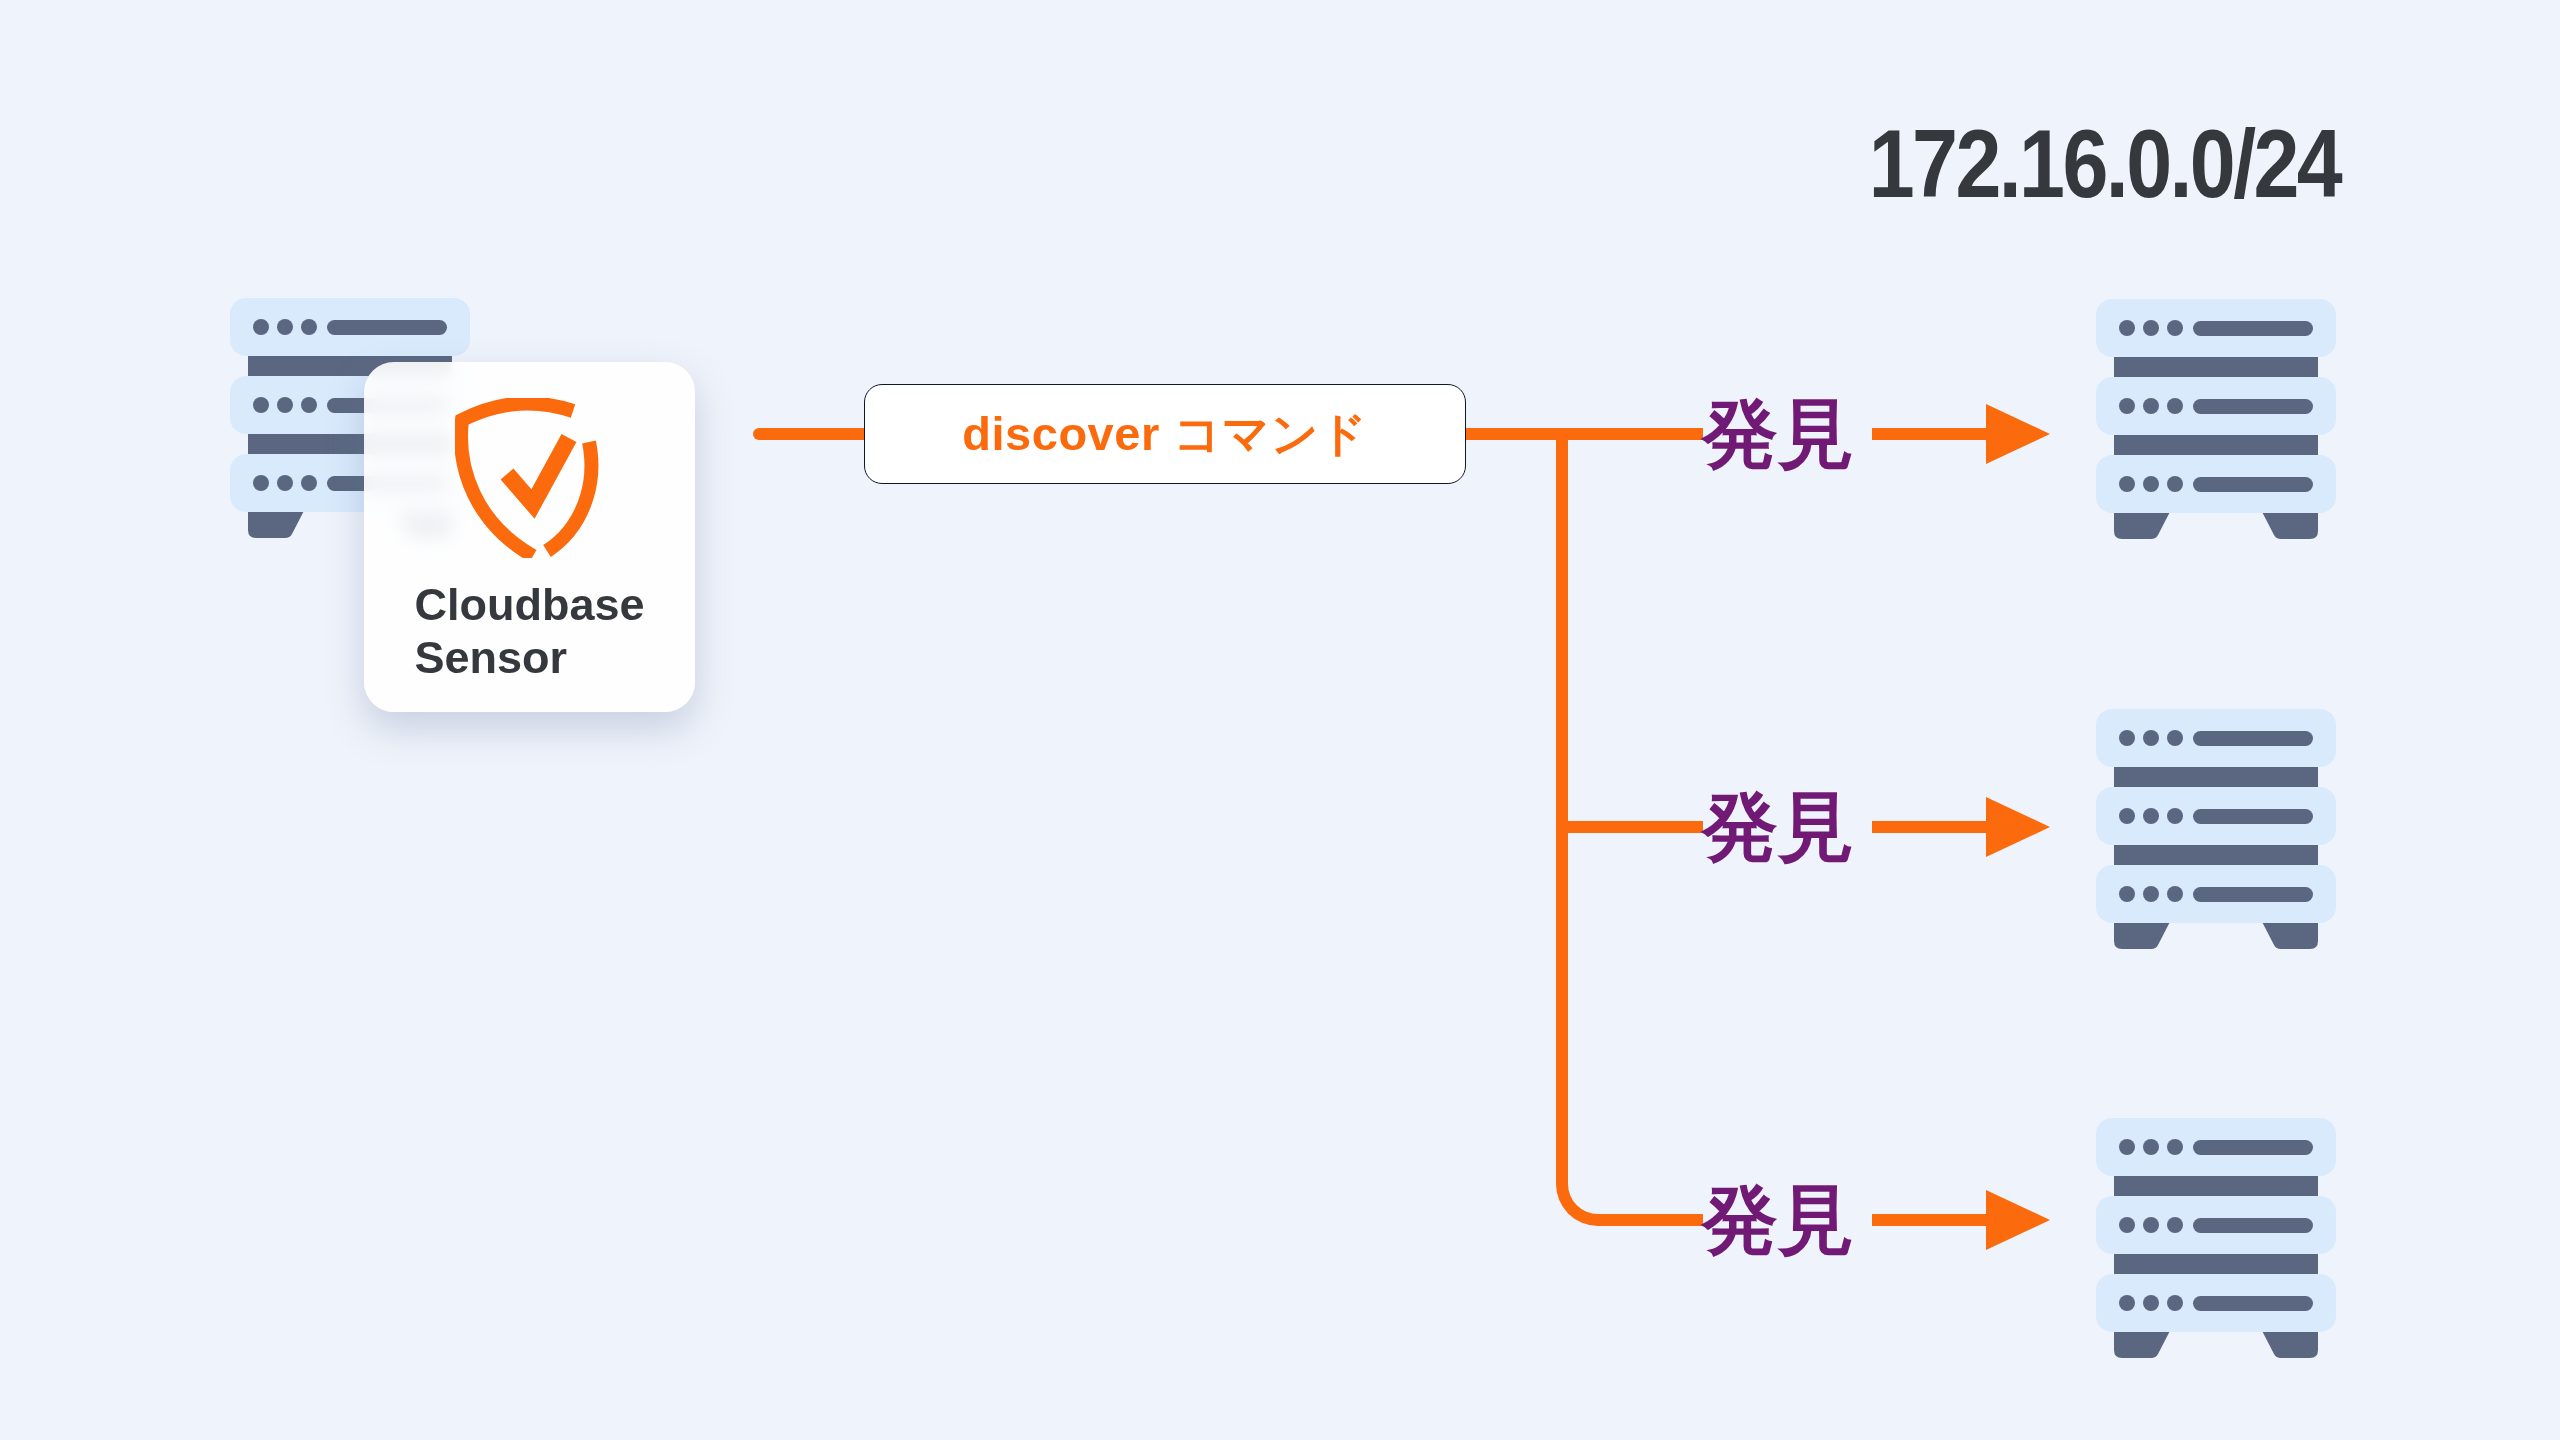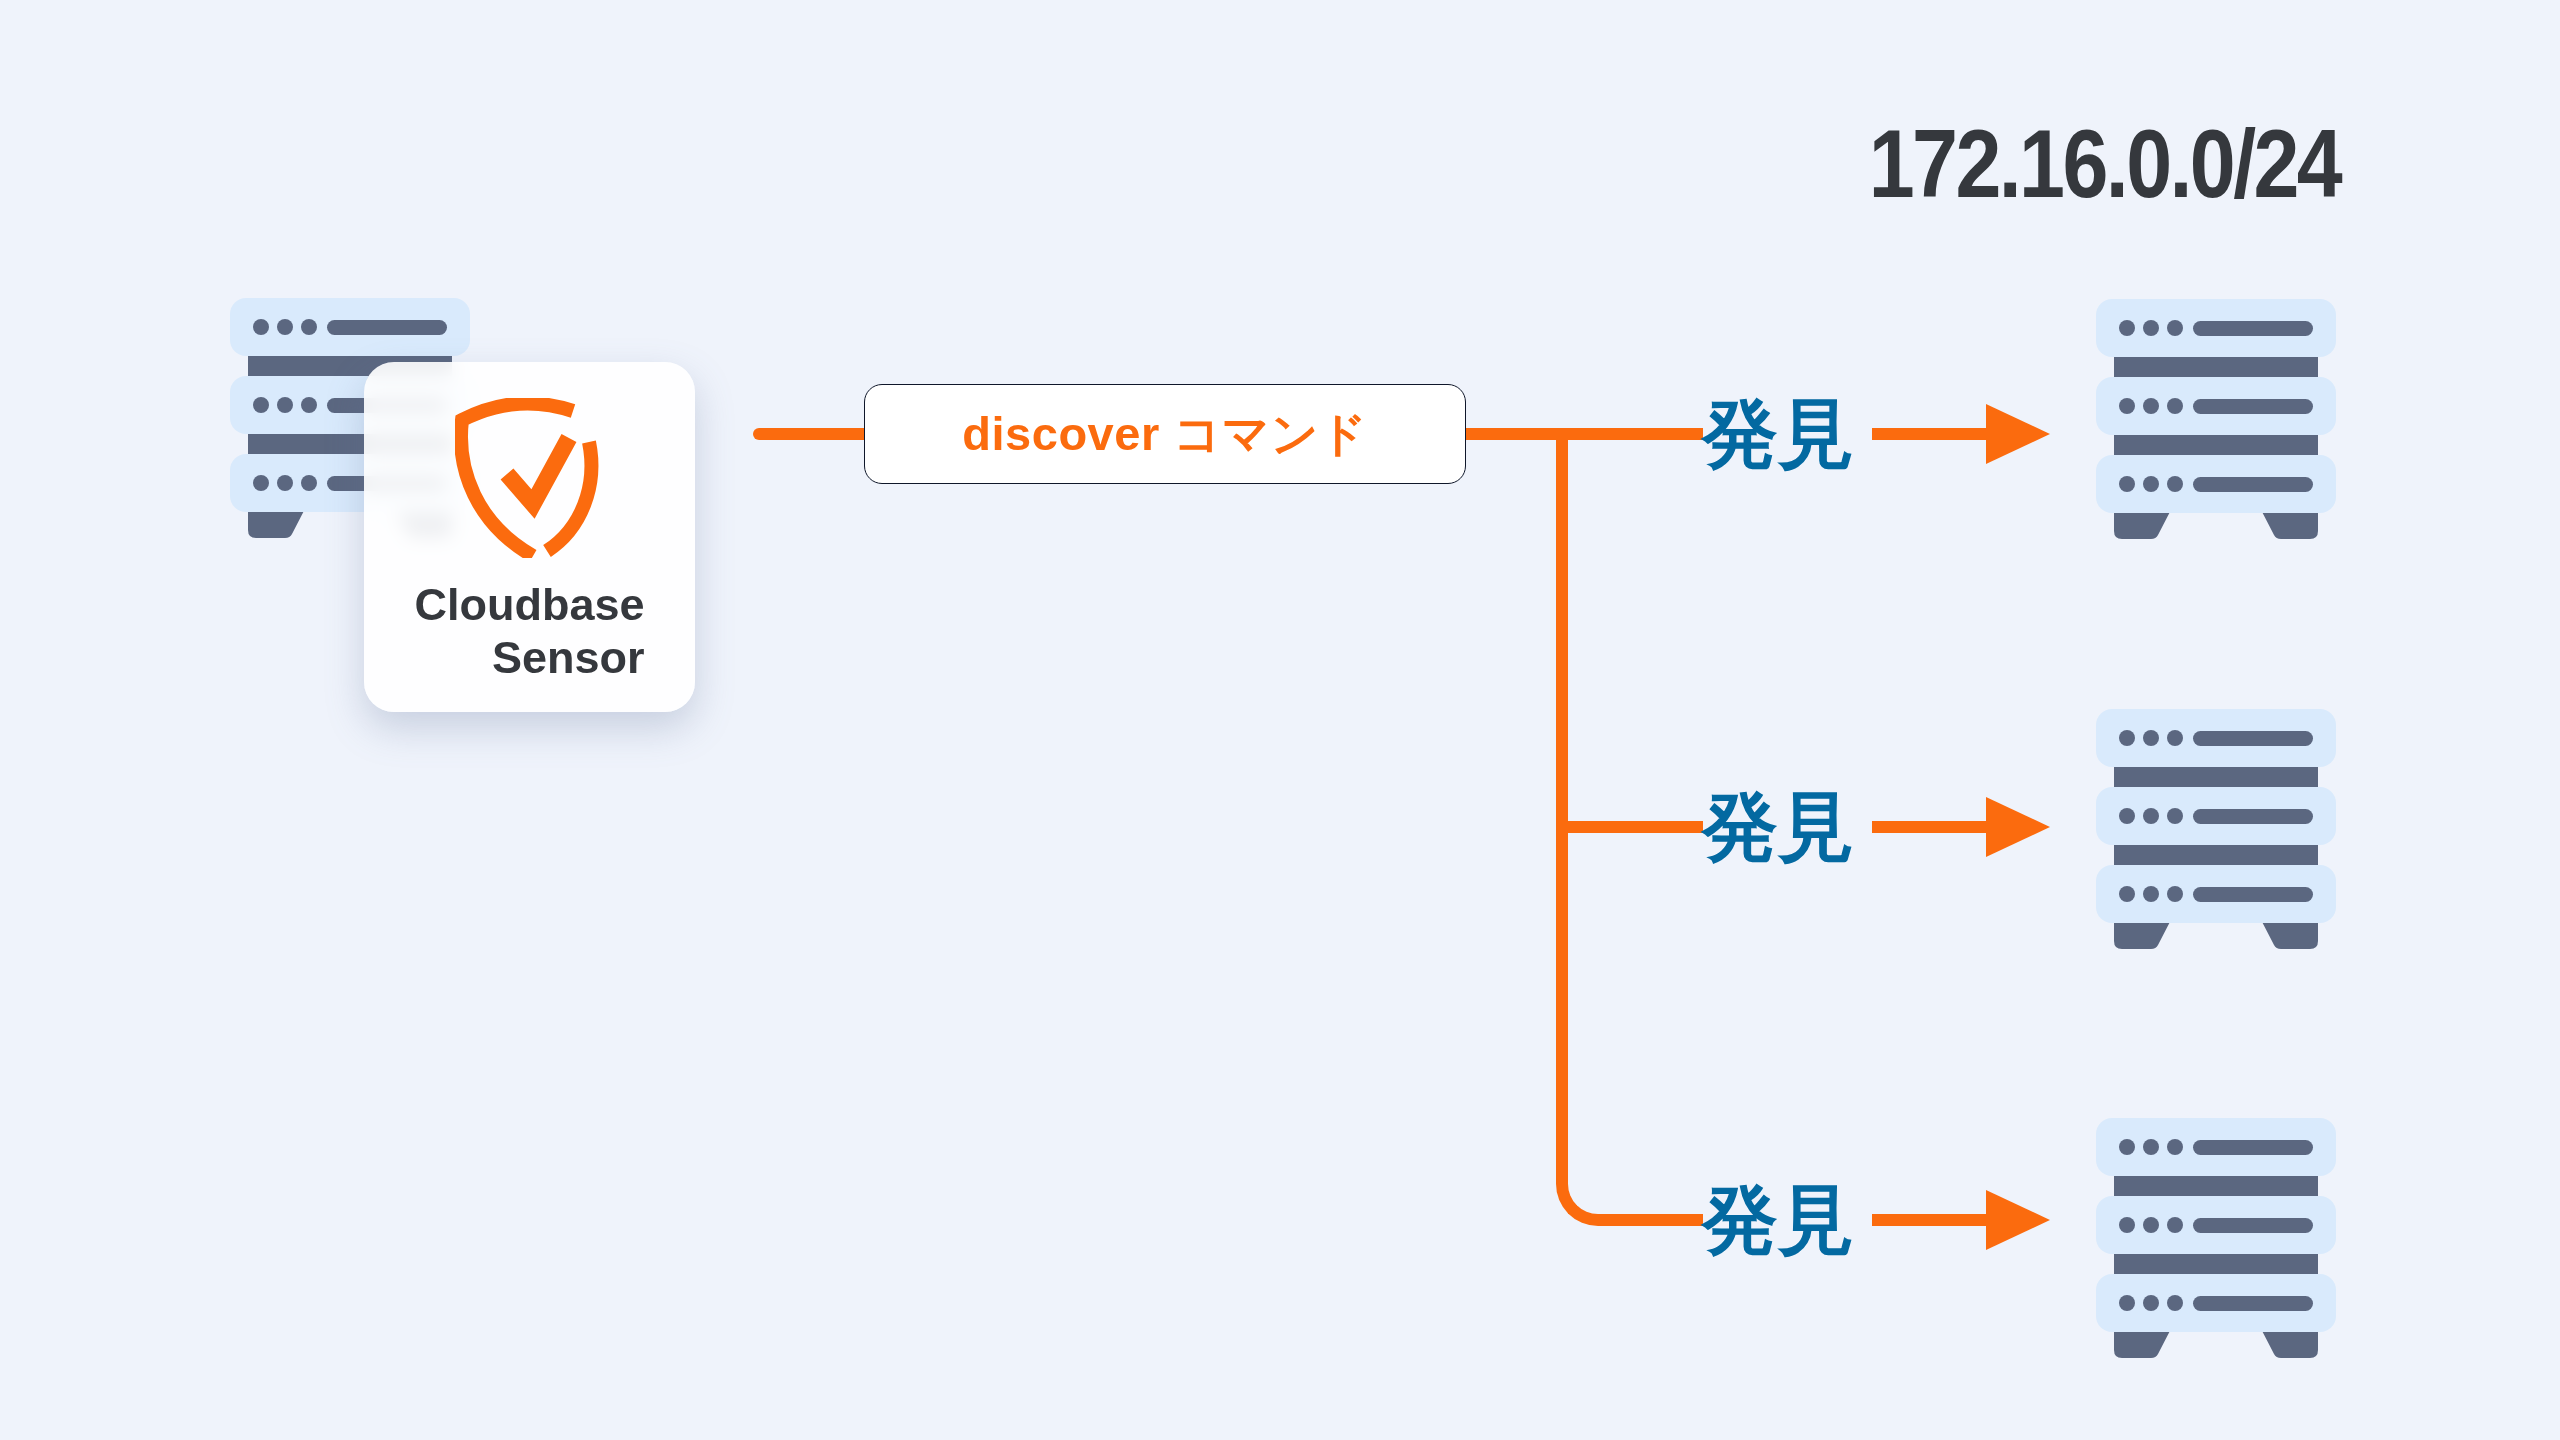--- a/index.html
+++ b/index.html
@@ -38,21 +38,21 @@
     display:flex;align-items:center;justify-content:center;
   }
   .cmd-box span{
     font-size:47px;font-weight:700;color:#FB6B0E;
     letter-spacing:0.5px;white-space:nowrap;
   }
 
   
   .branch-label{
     position:absolute;left:1700px;width:156px;text-align:center;
-    font-size:76px;line-height:76px;font-weight:700;color:#0369a1;
+    font-size:76px;line-height:76px;font-weight:700;color:#701a75;
     white-space:nowrap;
   }
   .bl-1{top:378px;} .bl-2{top:771px;} .bl-3{top:1164px;}
 
   .arrow{position:absolute;left:1872px;width:180px;height:60px;}
   .ar-1{top:386px;} .ar-2{top:779px;} .ar-3{top:1172px;}
   .arrow .shaft{position:absolute;left:0;top:24px;width:120px;height:12px;background:#FB6B0E;}
   .arrow .head{
     position:absolute;left:114px;top:0;width:0;height:0;
     border-top:30px solid transparent;border-bottom:30px solid transparent;
@@ -74,21 +74,21 @@
     background:rgba(255,255,255,0.90);
     -webkit-backdrop-filter:blur(9px);backdrop-filter:blur(9px);
     border-radius:30px;
     box-shadow:0 16px 38px rgba(96,116,156,0.28);
     display:flex;flex-direction:column;align-items:center;
   }
   .sensor-logo{margin-top:36px;width:150px;height:160px;}
   .sh-stroke{stroke:#FB6B0E;fill:none;stroke-width:14;stroke-linecap:butt;}
   .sh-check{stroke:#FB6B0E;fill:none;stroke-width:17;stroke-linecap:butt;stroke-linejoin:miter;}
   .sensor-name{
-    margin-top:20px;text-align:right;
+    margin-top:20px;text-align:left;
     font-size:45px;line-height:53px;font-weight:700;color:#35383D;
   }
   .defs-holder{position:absolute;width:0;height:0;overflow:hidden;}
 </style>
 </head>
 <body>
 
 <div class="canvas">
 
   <svg class="defs-holder" aria-hidden="true">

